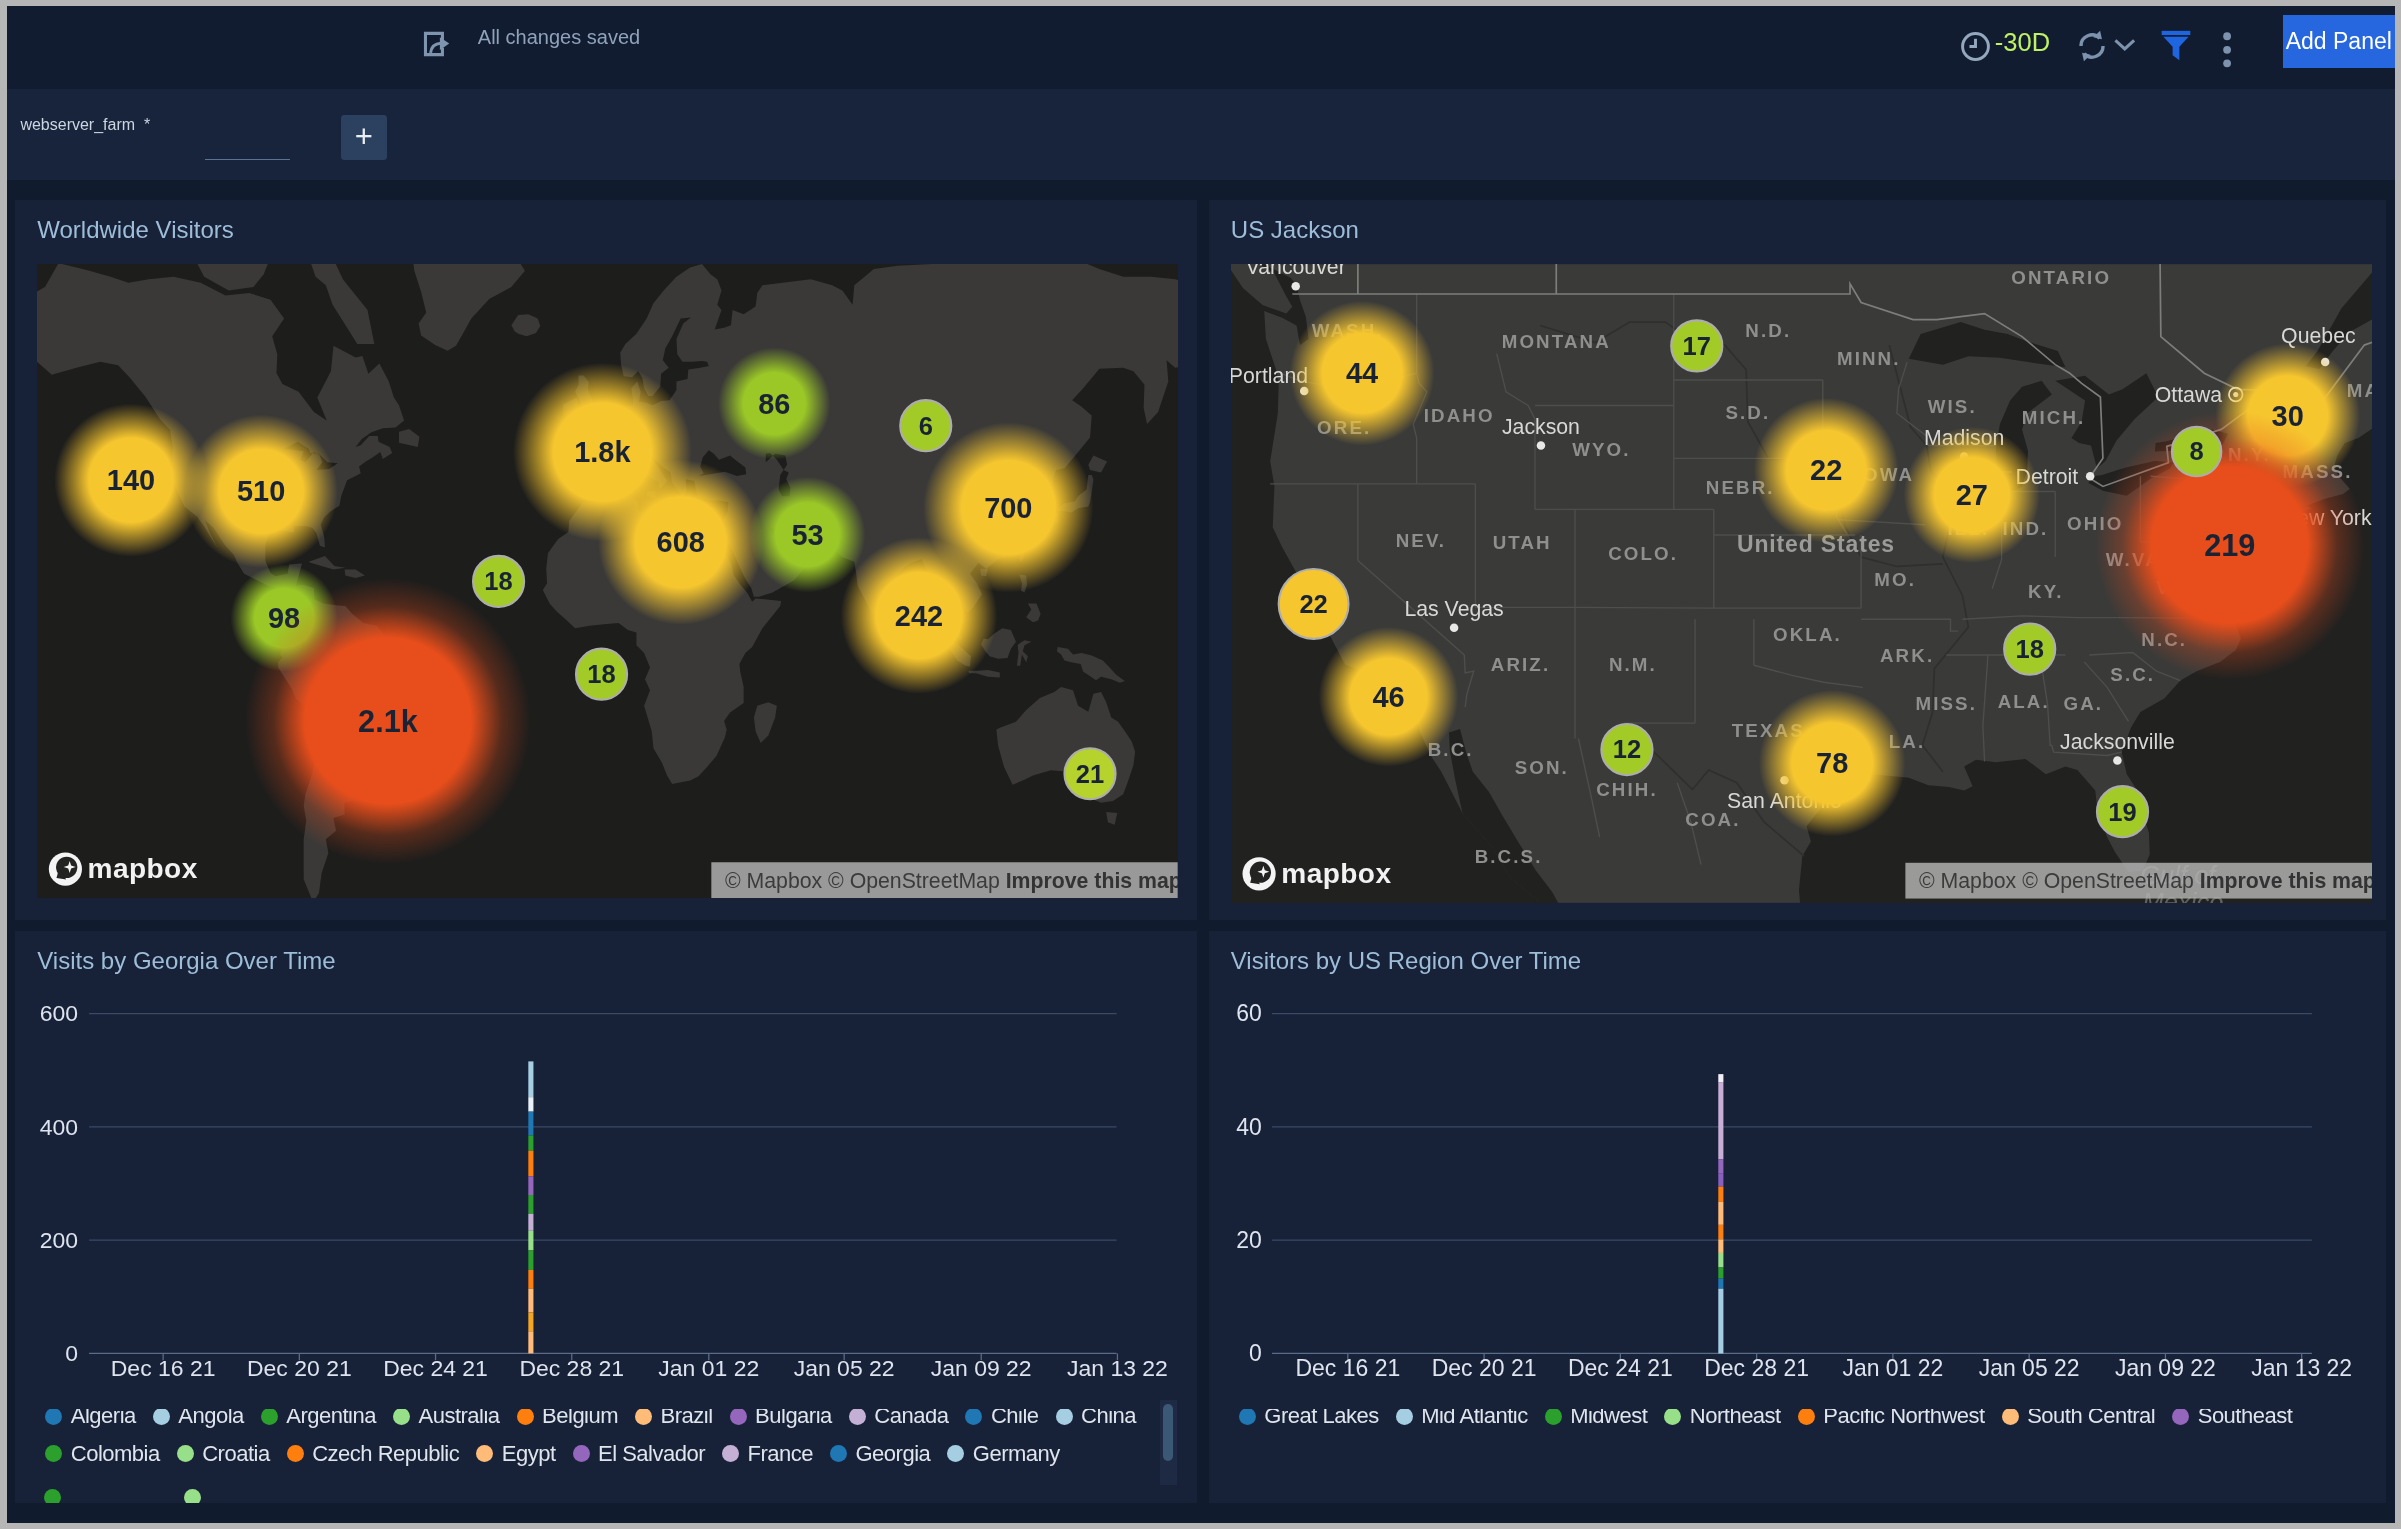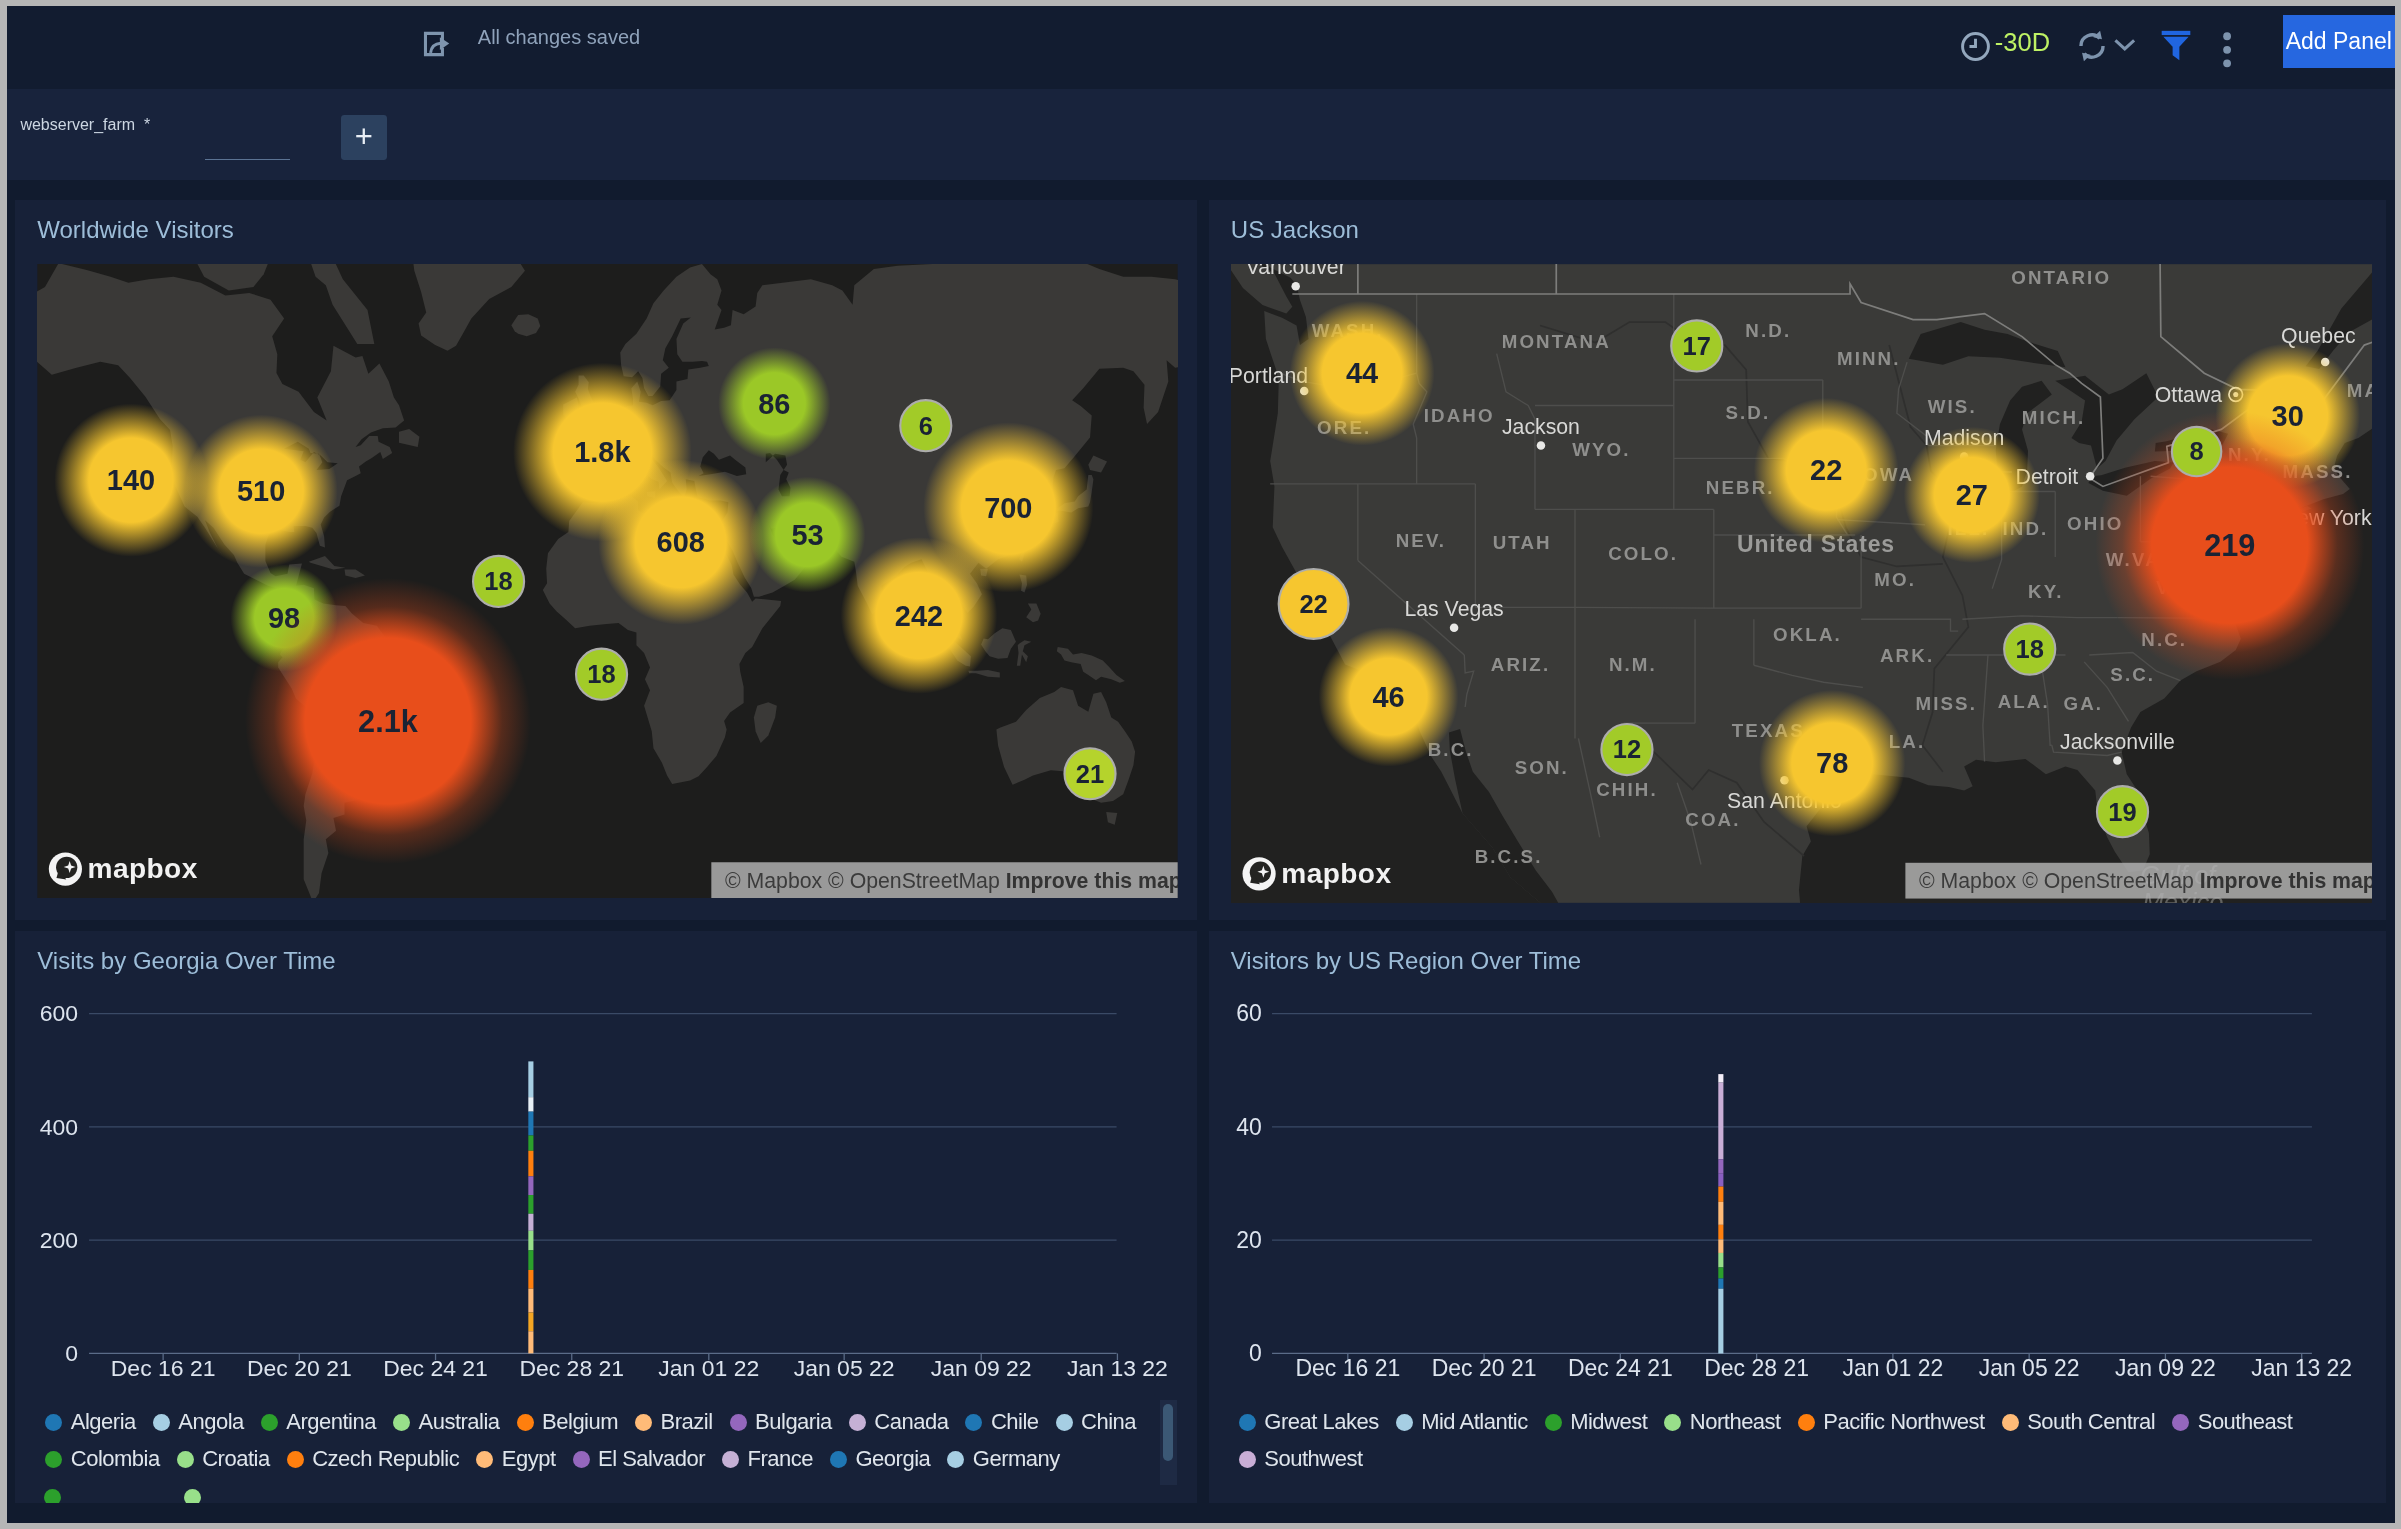--- a/index.html
+++ b/index.html
@@ -22,21 +22,21 @@
 color:#e8eef5;font-size:31px;font-weight:300;display:flex;align-items:center;justify-content:center}
 .panel{position:absolute;background:#172138;overflow:hidden}
 .ptitle{position:absolute;left:22px;top:16px;font-size:24px;font-weight:normal;color:#9dbdd8}
 #p1{left:8.5px;top:194px;width:1182px;height:720px}
 #p2{left:1202px;top:194px;width:1177px;height:720px}
 #p3{left:8.5px;top:925px;width:1182px;height:572px}
 #p4{left:1202px;top:925px;width:1177px;height:572px}
 .mapwrap{position:absolute;left:22px;top:64px}
 .chartwrap{position:absolute;left:0px;top:0px}
 .legend{position:absolute;left:30px;top:478px;right:51px;height:95px;overflow:hidden}
-.lrow{display:flex;flex-wrap:nowrap;align-items:flex-start;height:20.4px;margin-bottom:17px}
+.lrow{display:flex;flex-wrap:nowrap;align-items:flex-end;height:20.4px;margin-bottom:17px}
 .litem{display:flex;align-items:center;font-size:22px;letter-spacing:-0.5px;color:#dfe5ec;margin-right:17px;white-space:nowrap}
 .ldot{display:inline-block;width:17px;height:17px;border-radius:50%;margin-right:8.5px;flex:none}
 .strack{position:absolute;left:1145px;top:469px;width:17px;height:85px;background:#1e2a44}
 .sbar{position:absolute;left:1148px;top:473px;width:10.2px;height:57px;border-radius:5.1px;background:#3b5875}
 svg text{font-family:"Liberation Sans",sans-serif}
 </style></head><body>
 <div id="app">
 <div id="topbar">
 <div id="share"><svg width="29" height="28" viewBox="0 0 34 33">
           <path d="M24 21 V29 H4 V4 H24 V12" fill="none" stroke="#7f95ae" stroke-width="3.6"></path>
@@ -538,18 +538,15 @@
 <div class="legend">
         <div class="lrow">
           <span class="litem"><span class="ldot" style="background:#1f77b4"></span>Great Lakes</span>
           <span class="litem"><span class="ldot" style="background:#a6cee3"></span>Mid Atlantic</span>
           <span class="litem"><span class="ldot" style="background:#2ca02c"></span>Midwest</span>
           <span class="litem"><span class="ldot" style="background:#98df8a"></span>Northeast</span>
           <span class="litem"><span class="ldot" style="background:#ff7f0e"></span>Pacific Northwest</span>
           <span class="litem"><span class="ldot" style="background:#ffbb78"></span>South Central</span>
           <span class="litem"><span class="ldot" style="background:#9467bd"></span>Southeast</span>
         </div>
-        <div class="lrow">
-          <span class="litem"><span class="ldot" style="background:#c9aed6"></span>Southwest</span>
-        </div>
       </div>
 </div>
 </div>
 
 </body></html>

